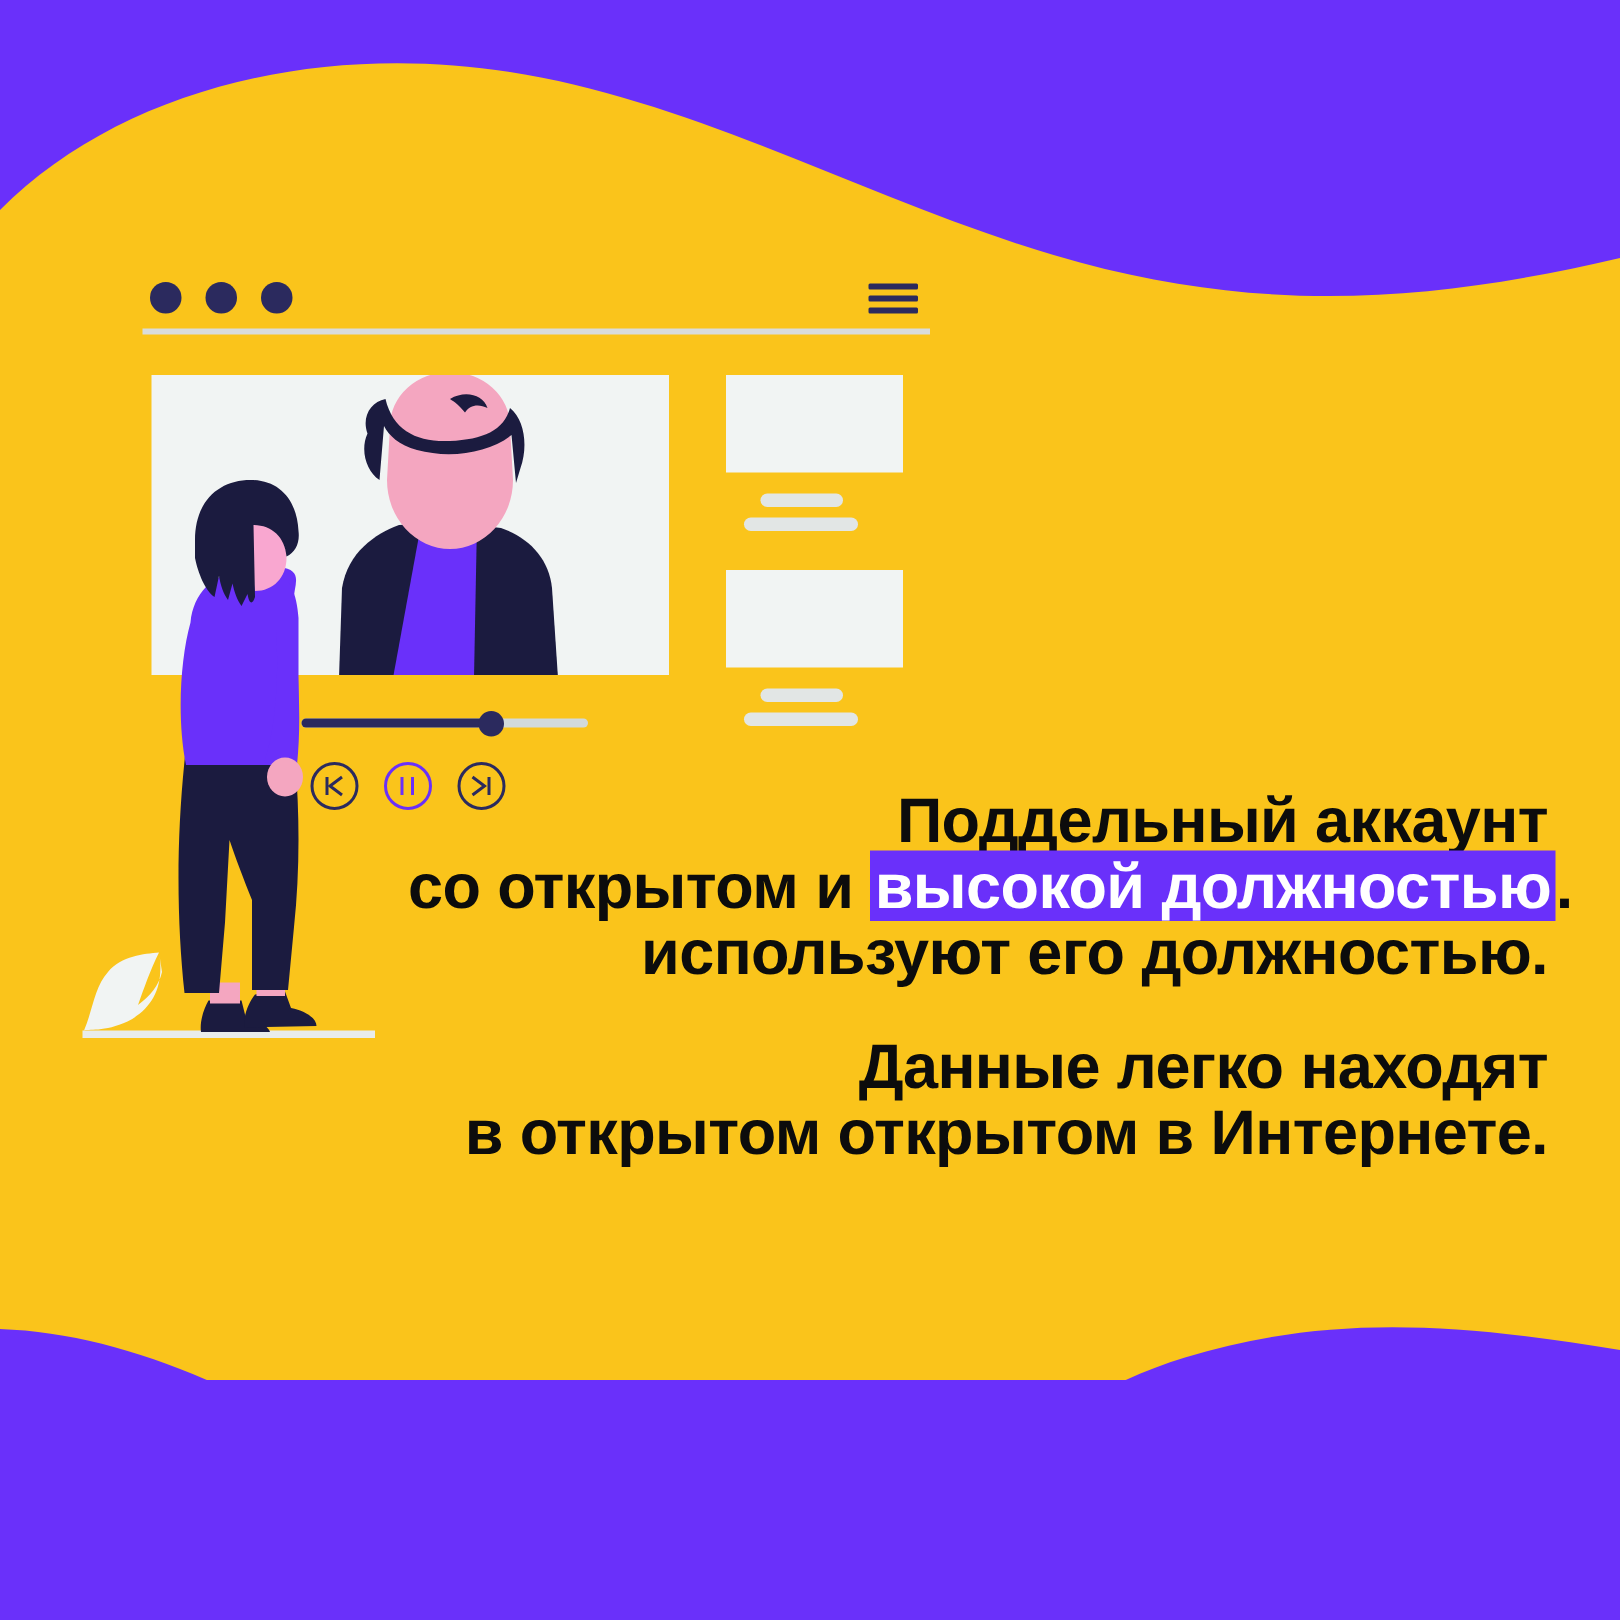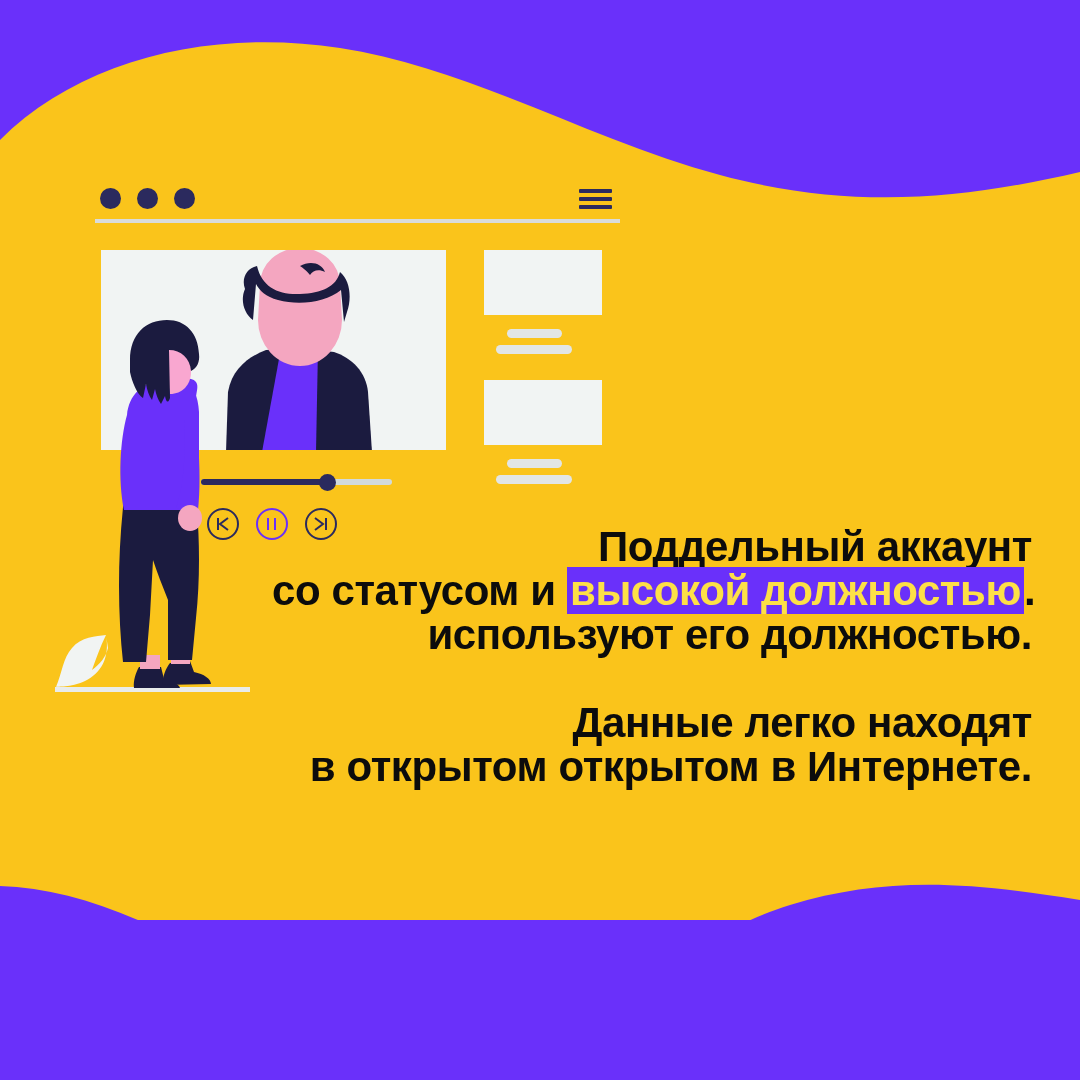--- a/index.html
+++ b/index.html
@@ -38,22 +38,22 @@
 
   .ctrl-row{position:absolute;left:207px;top:508px;display:flex;gap:17px;}
   .ctrl{width:32px;height:32px;border-radius:50%;border:2px solid #2b2a5e;
         display:flex;align-items:center;justify-content:center;box-sizing:border-box;}
   .ctrl.accent{border-color:#6a30fa;}
 
   
   .copy{position:absolute;right:48px;top:525px;width:760px;text-align:right;
         color:#0c0c0c;font-size:42px;line-height:44px;font-weight:700;letter-spacing:-0.4px;}
   .para{margin:0;}
-  .para + .para{margin-top:44px;}
-  .hl{background:#6a30fa;color:#fde047;padding:0 3px;}
+  .para + .para{margin-top:32px;}
+  .hl{background:#6a30fa;color:#ffffff;padding:0 3px;}
   .ln{display:block;white-space:nowrap;}
 </style>
 </head>
 <body>
 
 <div id="canvas">
 
   <svg class="bg-svg" viewBox="0 0 1080 1080">
     <rect x="0" y="0" width="1080" height="1080" fill="#6a30fa"></rect>
 
@@ -181,21 +181,21 @@
   <div class="ctrl-row">
     <div class="ctrl"></div>
     <div class="ctrl accent"></div>
     <div class="ctrl"></div>
   </div>
 
   <div class="copy">
 
     <p class="para">
       <span class="ln">Поддельный аккаунт</span>
-      <span class="ln"><span>со статусом и </span><span class="hl">высокой должностью</span><span>.</span></span>
+      <span class="ln"><span>со открытом и </span><span class="hl">высокой должностью</span><span>.</span></span>
       <span class="ln">используют его должностью.</span>
     </p>
 
     <p class="para">
       <span class="ln">Данные легко находят</span>
       <span class="ln">в открытом открытом в Интернете.</span>
     </p>
 
   </div>
 </div>

